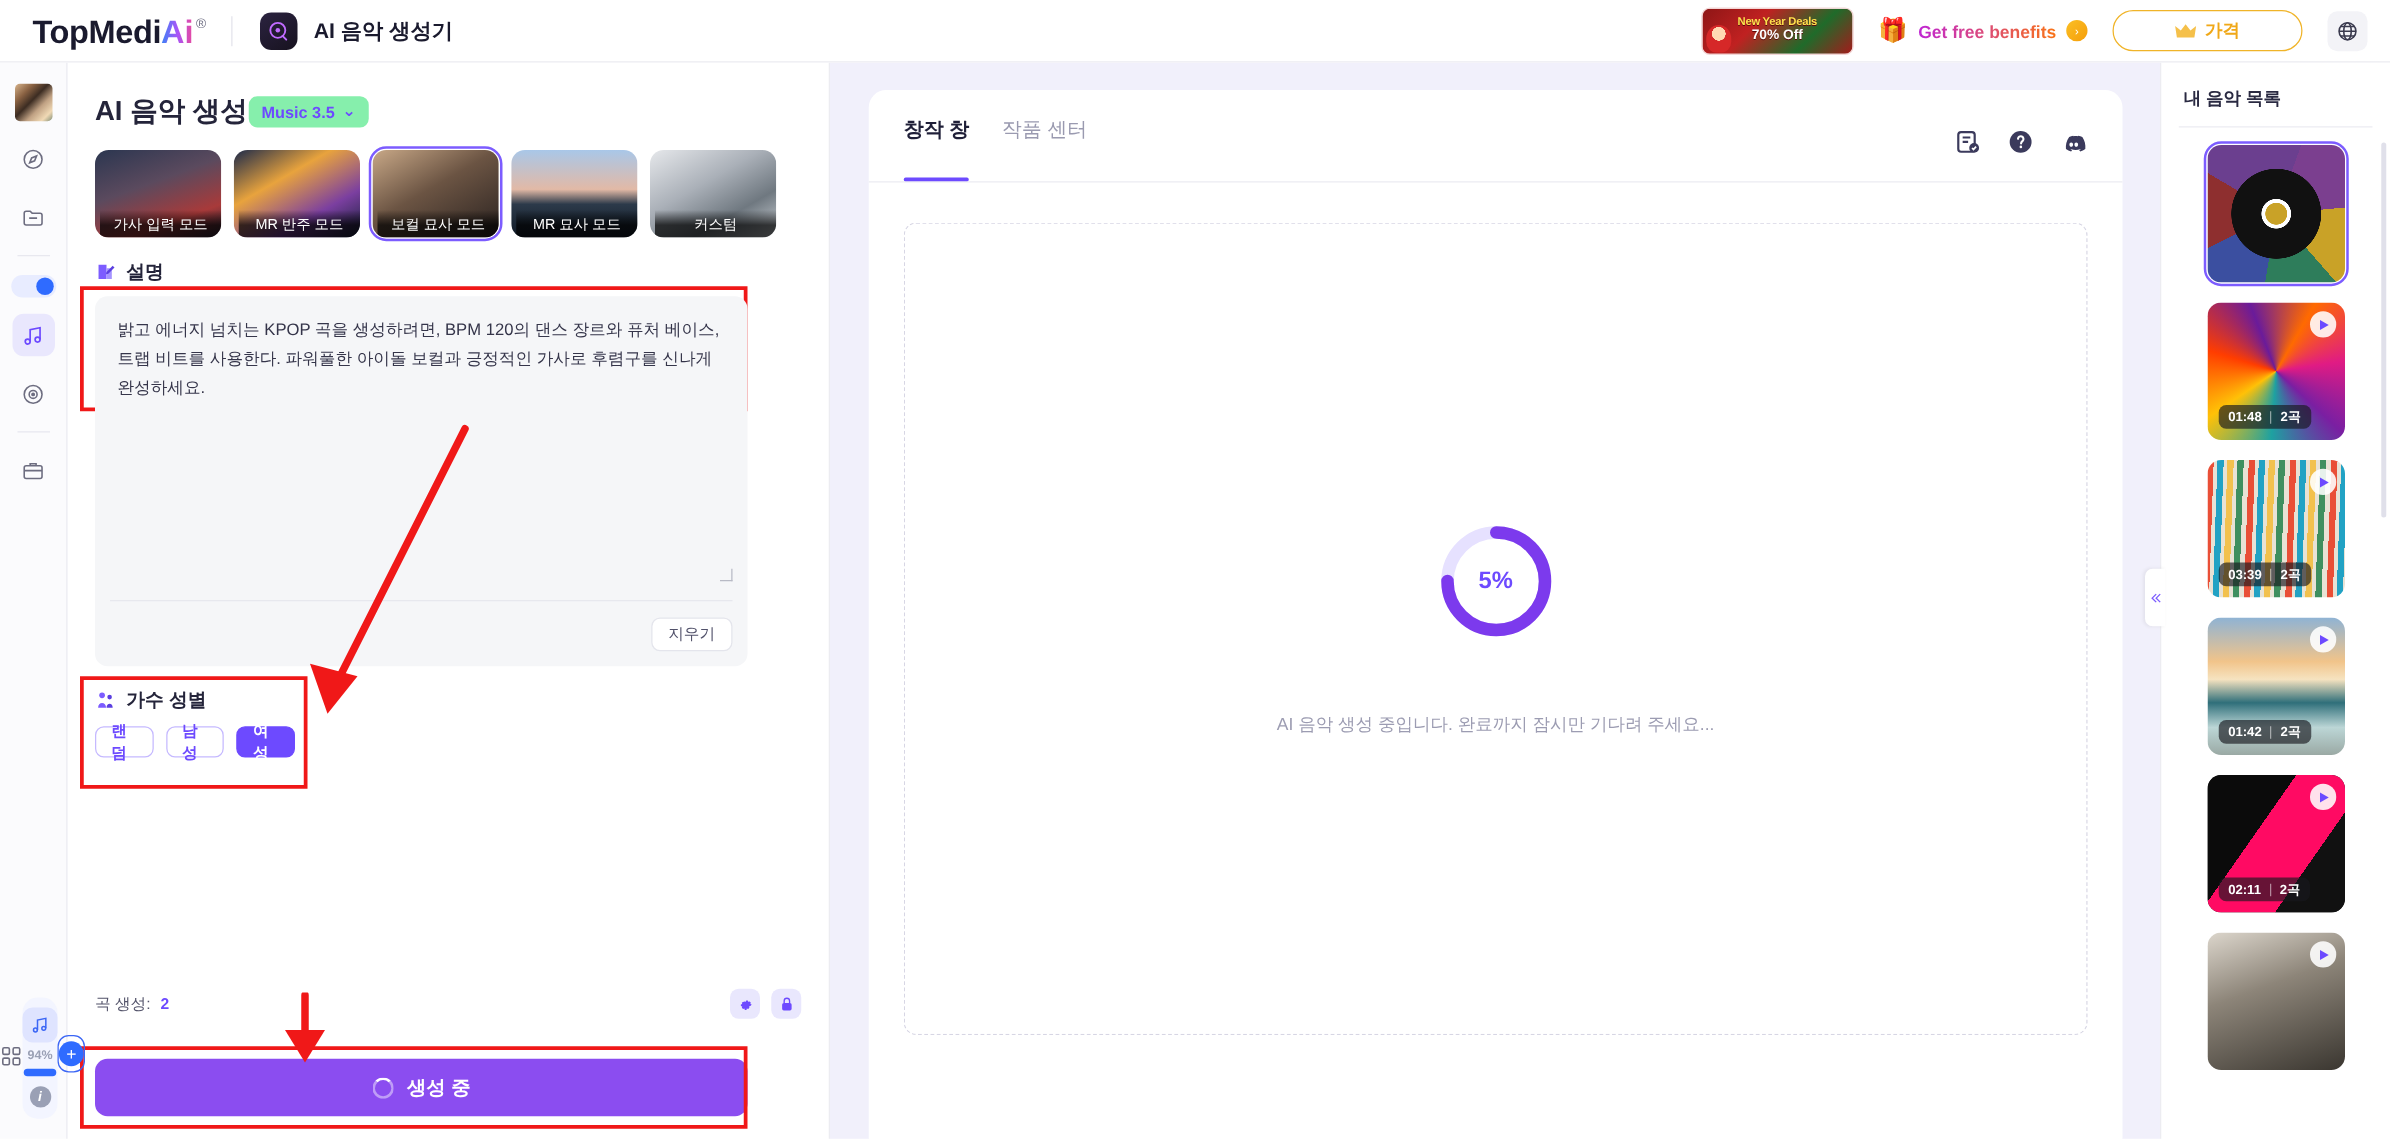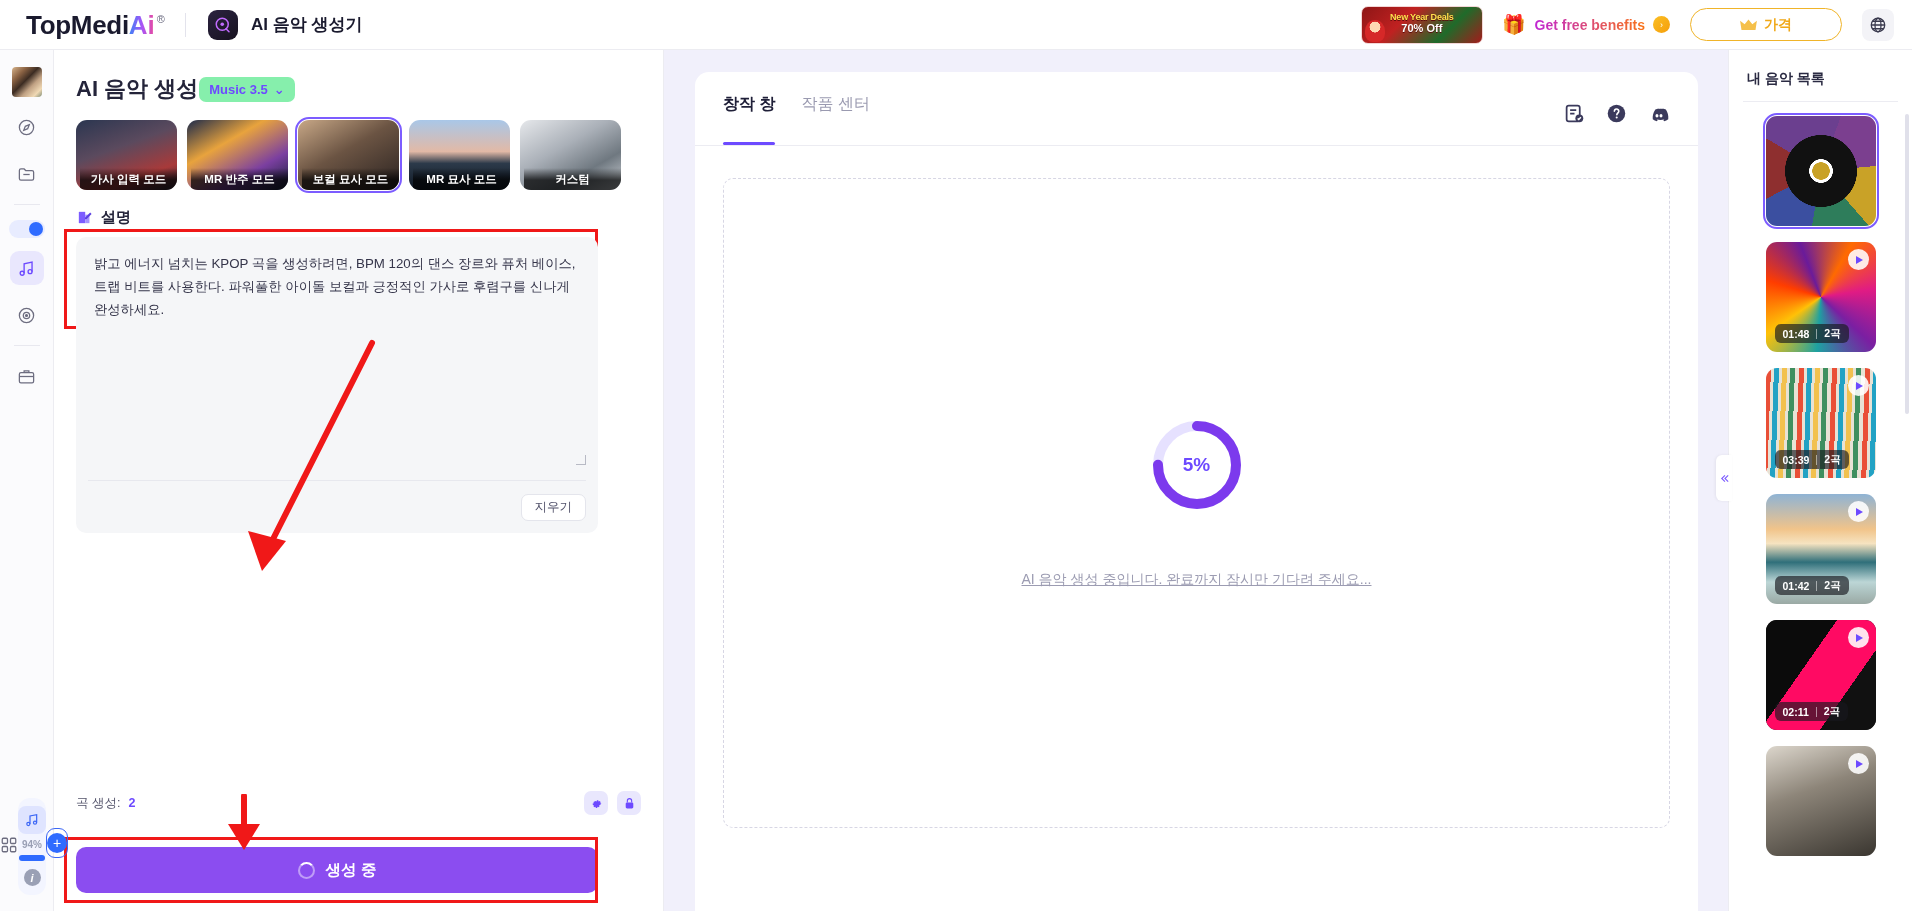--- a/index.html
+++ b/index.html
@@ -156,21 +156,21 @@
   .mode-img { position: absolute; inset: 0; }
   .m0 { background: linear-gradient(160deg,#2b3650 0%,#5b4a5e 40%,#a83a3a 75%,#2a2535 100%); }
   .m1 { background: linear-gradient(150deg,#1d2a4a 0%,#e8a33d 35%,#7b3fa0 70%,#152038 100%); }
   .m2 { background: linear-gradient(150deg,#c8a887 0%,#6b5443 45%,#2a2220 100%); }
   .m3 { background: linear-gradient(180deg,#a9c7e8 0%,#e2b9a6 45%,#2c3a4a 62%,#0f1824 100%); }
   .m4 { background: linear-gradient(150deg,#e6e8eb 0%,#aab0b8 40%,#6f7880 70%,#cfd4d9 100%); }
   .mode-label {
     position: absolute; left: 4px; right: 0; bottom: 0; height: 22px;
     background: linear-gradient(180deg,rgba(0,0,0,0) 0%, rgba(0,0,0,.72) 55%);
     display: flex; align-items: flex-end; justify-content: center; padding-bottom: 3px;
-    color: #fff; font-size: 11.5px; font-weight: 700; white-space: nowrap;
+    color: #fff; font-size: 11.5px; font-weight: 400; white-space: nowrap;
   }
 
   .sec-head { display: flex; align-items: center; gap: 8px; padding: 18px 0 0 22px; }
   .sec-title { font-size: 15px; font-weight: 800; color: #24243a; }
 
   .desc-wrap { position: relative; margin: 10px 0 0 22px; width: 522px; }
   .redbox { position: absolute; border: 3px solid #f01818; pointer-events: none; }
   .rb-desc { left: -12px; top: -8px; width: 534px; height: 100px; }
   .rb-gender { left: -12px; top: -10px; width: 182px; height: 90px; }
   .rb-btn { left: -12px; top: -10px; width: 534px; height: 66px; }
@@ -249,21 +249,21 @@
 
   .dashed-area {
     margin: 32px 0 0; height: 650px; border: 1px dashed #d7d6e4; border-radius: 10px;
     display: flex; flex-direction: column; align-items: center; justify-content: center;
   }
   .ring-wrap { position: relative; width: 96px; height: 96px; }
   .ring-pct {
     position: absolute; inset: 0; display: flex; align-items: center; justify-content: center;
     font-size: 19px; font-weight: 800; color: #6d4aff;
   }
-  .loading-text { margin-top: 58px; font-size: 14px; color: #9c9cb2; text-decoration: underline; }
+  .loading-text { margin-top: 58px; font-size: 14px; color: #9c9cb2; }
 
   .collapse-tab {
     position: absolute; left: 1716px; top: 455px; width: 16px; height: 46px;
     background: #fff; border-radius: 6px 0 0 6px;
     display: flex; align-items: center; justify-content: center;
     color: #7c5cff; font-size: 12px; cursor: pointer; z-index: 35;
     box-shadow: -1px 0 3px rgba(0,0,0,.06);
   }
 
   
@@ -477,20 +477,37 @@
   <div class="desc-wrap">
     <div class="redbox rb-desc"></div>
     <div class="desc-box">
       <div class="desc-text">밝고 에너지 넘치는 KPOP 곡을 생성하려면, BPM 120의 댄스 장르와 퓨처 베이스, 트랩 비트를 사용한다. 파워풀한 아이돌 보컬과 긍정적인 가사로 후렴구를 신나게 완성하세요.</div>
       <div class="desc-divider"></div>
       <div class="resize-grip"></div>
       <div class="clear-btn">지우기</div>
     </div>
   </div>
 
+  <div class="gender-wrap">
+    <div class="redbox rb-gender"></div>
+    <div class="sec-head" style="padding:0">
+      <svg width="17" height="17" viewBox="0 0 24 24">
+        <circle cx="8" cy="6" r="3.2" fill="#7c5cff"></circle>
+        <path d="M3.5 20c0-3.3 2-5.4 4.5-5.4s4.5 2.1 4.5 5.4z" fill="#7c5cff"></path>
+        <circle cx="16.5" cy="8" r="2.6" fill="#5b3fe0"></circle>
+        <path d="M13 20c0-2.8 1.6-4.5 3.5-4.5S20 17.2 20 20z" fill="#5b3fe0"></path>
+      </svg>
+      <span class="sec-title">가수 성별</span>
+    </div>
+    <div class="gender-chips">
+      <div class="chip">랜덤</div>
+      <div class="chip">남성</div>
+      <div class="chip sel">여성</div>
+    </div>
+  </div>
 
   <div class="count-row">
     <span class="count-label">곡 생성:</span>
     <span class="count-val">2</span>
     <div class="count-icons">
       <div class="sq-ic">
         <svg width="13" height="13" viewBox="0 0 24 24" fill="currentColor">
           <path d="M12 8.5A3.5 3.5 0 1012 15.5 3.5 3.5 0 0012 8.5zm9 3.5l-2-.6.6-2-1.8-1.8-2 .6-.6-2h-2.4l-.6 2-2-.6L6.4 9.4l.6 2-2 .6v2.4l2 .6-.6 2 1.8 1.8 2-.6.6 2h2.4l.6-2 2 .6 1.8-1.8-.6-2 2-.6z"></path>
         </svg>
       </div>

